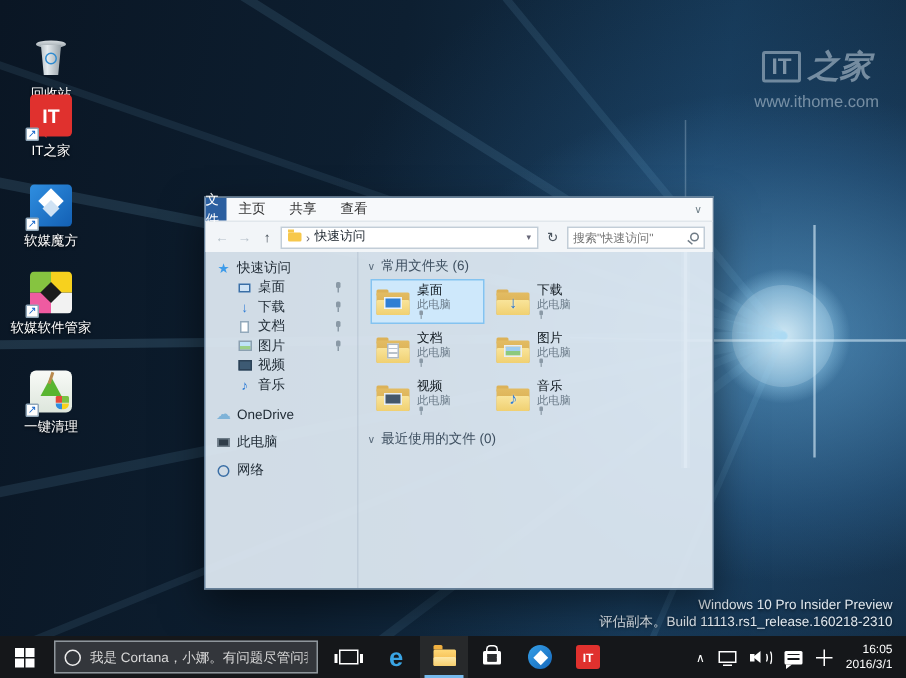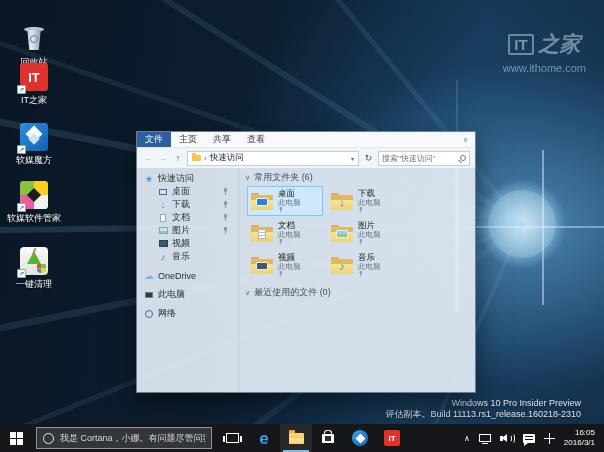--- a/index.html
+++ b/index.html
@@ -43,36 +43,36 @@
   .art-clean .shield{position:absolute;right:3px;bottom:3px;width:9px;height:9px;border-radius:1px 1px 4px 4px;background:
       linear-gradient(90deg,#e5493c 50%,#7ac143 50%) top/100% 50% no-repeat,
       linear-gradient(90deg,#2f8ee0 50%,#f7d11e 50%) bottom/100% 50% no-repeat}
 
   
   .site-wm{position:absolute;top:30px;right:18px;z-index:1;text-align:center;opacity:.55}
   .site-wm .row{display:flex;align-items:center;gap:5px;justify-content:center}
   .site-wm .itbox{border:2px solid #b9c9d6;color:#cfdbe5;font-weight:bold;font-size:15px;padding:0 4px;border-radius:2px}
   .site-wm .home{color:#c3d2de;font-size:21px;font-weight:bold;font-family:"DejaVu Serif",serif;font-style:italic}
   .site-wm .url{margin-top:4px;color:#c3d2de;font-size:11px}
-  .build-wm{position:absolute;right:23px;top:398px;z-index:2;text-align:right;color:rgba(242,247,252,.92);font-size:9px;line-height:11px;text-shadow:0 1px 2px rgba(0,0,0,.5)}
+  .build-wm{position:absolute;right:9px;top:398px;z-index:2;text-align:right;color:rgba(242,247,252,.92);font-size:9px;line-height:11px;text-shadow:0 1px 2px rgba(0,0,0,.5)}
 
   
   .window{position:absolute;left:136px;top:131px;width:340px;height:262px;z-index:5;display:flex;flex-direction:column;
     border:1px solid rgba(66,96,126,.75);box-shadow:0 10px 26px rgba(0,0,0,.5);background:rgba(222,233,242,.94)}
   .titlebar{height:18px;flex:none;background:#f2f5f8;display:flex;align-items:center;padding-left:5px;gap:4px}
   .qat-folder{width:11px;height:8px;background:linear-gradient(#ffd978,#f0b73f);border-radius:1px;position:relative;flex:none}
   .qat-folder::before{content:"";position:absolute;top:-2px;left:0;width:5px;height:2px;background:#f0b73f;border-radius:1px 1px 0 0}
   .qat-sep{width:1px;height:10px;background:#d3dae0}
   .qat-mini{width:8px;height:8px;border:1px solid #9fb0bf;background:#e9eef2;border-radius:1px}
   .qat-drop{font-size:6px;color:#667}
   .win-title{font-size:9px;color:#3c4650;margin-left:4px;white-space:nowrap}
   .winbtns{margin-left:auto;display:flex;align-self:stretch}
   .winbtn{width:24px;display:flex;align-items:center;justify-content:center;font-size:9px;color:#4a545e}
   .tabrow{height:16px;flex:none;background:#f7f9fb;border-bottom:1px solid #e1e7ec;display:flex;align-items:stretch;font-size:9px}
-  .tab-file{width:34px;background:#2b5fa0;color:#fff;display:flex;align-items:center;justify-content:center}
+  .tab-file{width:14px;background:#2b5fa0;color:#fff;display:flex;align-items:center;justify-content:center}
   .tab{width:34px;display:flex;align-items:center;justify-content:center;color:#333}
   .ribbon-chev{margin-left:auto;padding-right:7px;display:flex;align-items:center;font-size:7px;color:#718089}
   .addrrow{height:20px;flex:none;background:#f2f5f8;display:flex;align-items:center;padding:0 5px;gap:3px}
   .navbtn{font-size:9px;width:12px;text-align:center;flex:none}
   .nav-dis{color:#b6c0c9}.nav-en{color:#3c4650}
   .addrbox{flex:1;height:15px;background:#fff;border:1px solid #c2cdd7;display:flex;align-items:center;padding:0 4px;gap:3px;min-width:0}
   .mini-folder{width:9px;height:6px;background:#f7c84c;border-radius:1px;position:relative;flex:none}
   .mini-folder::before{content:"";position:absolute;top:-2px;left:0;width:4px;height:2px;background:#f7c84c}
   .crumb-sep{font-size:8px;color:#667}
   .crumb{font-size:8.5px;color:#1a232c;white-space:nowrap}

